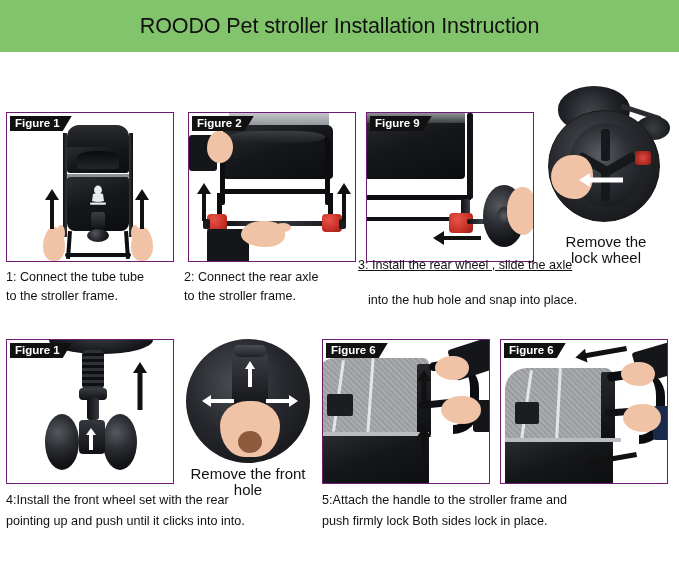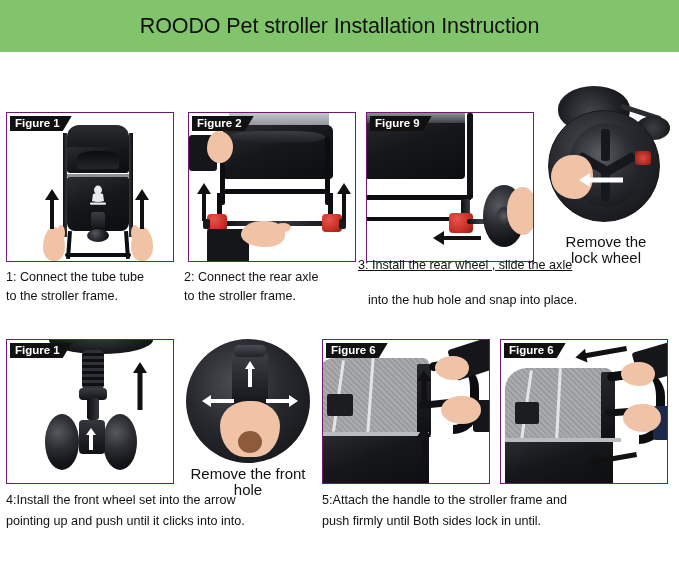--- a/index.html
+++ b/index.html
@@ -458,17 +458,17 @@
   <div class="arrow-left" style="left:74px; top:6px; width:52px; height:14px; transform:rotate(-10deg);">
     <div class="head"></div>
     <div class="shaft" style="width:42px; height:5px;"></div>
   </div>
   <div class="arrow-left" style="left:84px; top:112px; width:52px; height:14px; transform:rotate(-10deg);">
     <div class="head"></div>
     <div class="shaft" style="width:42px; height:5px;"></div>
   </div>
 </div>
 
-<div class="caption" style="left:6px; top:491px;">4:Install the front wheel set into the arrow</div>
+<div class="caption" style="left:6px; top:491px;">4:Install the front wheel set with the rear</div>
 <div class="caption" style="left:6px; top:512px;">pointing up and push until it clicks into into.</div>
 
 <div class="caption" style="left:322px; top:491px;">5:Attach the handle to the stroller frame and</div>
-<div class="caption" style="left:322px; top:512px;">push firmly until Both sides lock in until.</div>
+<div class="caption" style="left:322px; top:512px;">push firmly lock Both sides lock in place.</div>
 
 </body></html>

